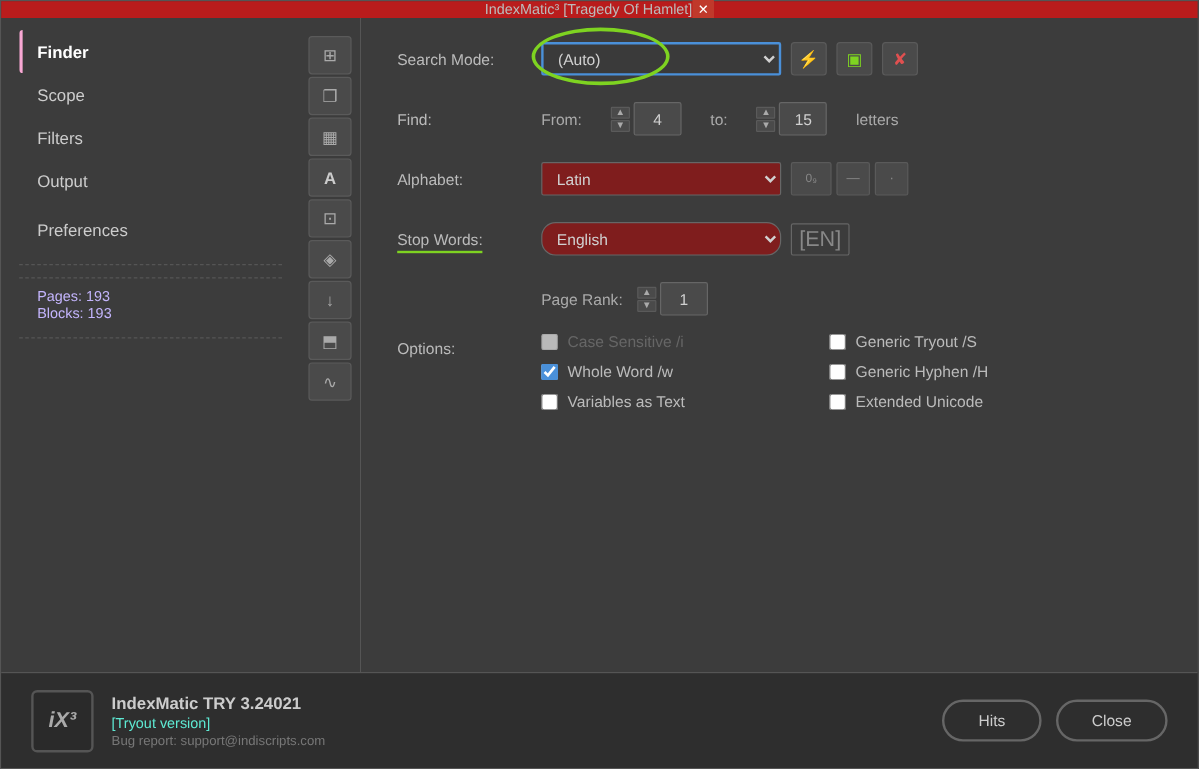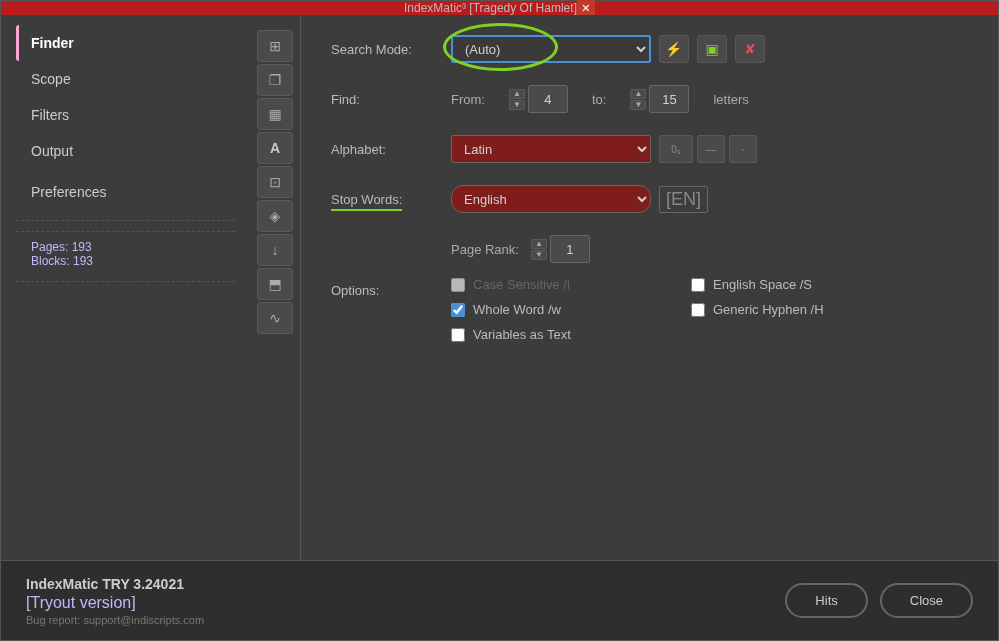--- a/index.html
+++ b/index.html
@@ -314,22 +314,22 @@
       display: flex;
       flex-direction: column;
       gap: 2px;
     }
     .footer-title {
       font-size: 14px;
       font-weight: bold;
       color: #ccc;
     }
     .footer-subtitle {
-      font-size: 16px;
-      color: #c4b5fd;
+      font-size: 12px;
+      color: #5eead4;
     }
     .footer-bug {
       font-size: 11px;
       color: #777;
     }
     .footer-buttons {
       display: flex;
       gap: 12px;
     }
     .footer-btn {
@@ -491,43 +491,48 @@
             </div>
           </div>
 
           <div class="options-grid">
             <div class="checkbox-row disabled">
               <input type="checkbox" id="case-sensitive" disabled="" style="">
               <label for="case-sensitive" style="color:#666;">Case Sensitive /i</label>
             </div>
             <div class="checkbox-row">
               <input type="checkbox" id="generic-space" style="">
-              <label for="generic-space">English Space /S</label>
+              <label for="generic-space">Generic Tryout /S</label>
             </div>
             <div class="checkbox-row">
               <input type="checkbox" id="whole-word" checked="" style="">
               <label for="whole-word">Whole Word /w</label>
             </div>
             <div class="checkbox-row">
               <input type="checkbox" id="generic-hyphen" style="">
               <label for="generic-hyphen">Generic Hyphen /H</label>
             </div>
             <div class="checkbox-row">
               <input type="checkbox" id="variables-as-text" style="">
               <label for="variables-as-text">Variables as Text</label>
             </div>
+            <div class="checkbox-row">
+              <input type="checkbox" id="extended-unicode" style="">
+              <label for="extended-unicode">Extended Unicode</label>
+            </div>
           </div>
         </div>
       </div>
 
     </div>
   </div>
 
   <div class="footer">
     <div class="footer-logo-area">
+      <div class="logo-box">iX³</div>
       <div class="footer-text">
         <div class="footer-title">IndexMatic TRY 3.24021</div>
         <div class="footer-subtitle">[Tryout version]</div>
         <div class="footer-bug">Bug report: support@indiscripts.com</div>
       </div>
     </div>
     <div class="footer-buttons">
       <button class="footer-btn">Hits</button>
       <button class="footer-btn">Close</button>
     </div>

